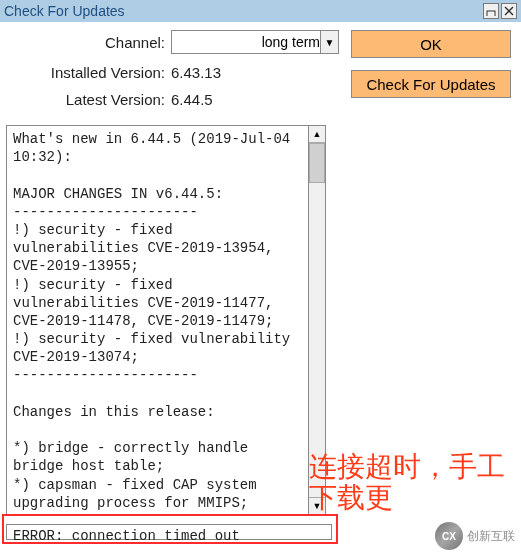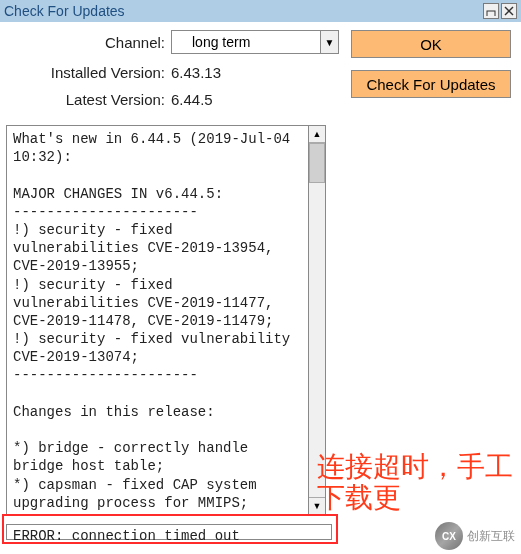--- a/index.html
+++ b/index.html
@@ -58,23 +58,24 @@
     color: #222;
   }
   .form-value {
     font-size: 15px;
     color: #222;
   }
   .channel-select {
     width: 150px;
     height: 24px;
     border: 1px solid #888;
-    padding: 0 20px;
+    padding: 0 0;
     font-size: 14px;
     background: #fff;
+    text-align: right;
   }
   .dropdown-btn {
     width: 18px;
     height: 24px;
     border: 1px solid #888;
     border-left: none;
     background: #f0f0f0;
     display: flex;
     align-items: center;
     justify-content: center;
@@ -162,21 +163,21 @@
     position: absolute;
     left: 2px;
     bottom: 10px;
     width: 336px;
     height: 30px;
     border: 2px solid #ff2a2a;
     pointer-events: none;
   }
   .annotation {
     position: absolute;
-    right: 8px;
+    right: 16px;
     bottom: 40px;
     color: #ff3b1a;
     font-size: 28px;
     font-family: "Microsoft YaHei", sans-serif;
     line-height: 1.1;
     text-align: left;
     pointer-events: none;
   }
   .watermark {
     position: absolute;

